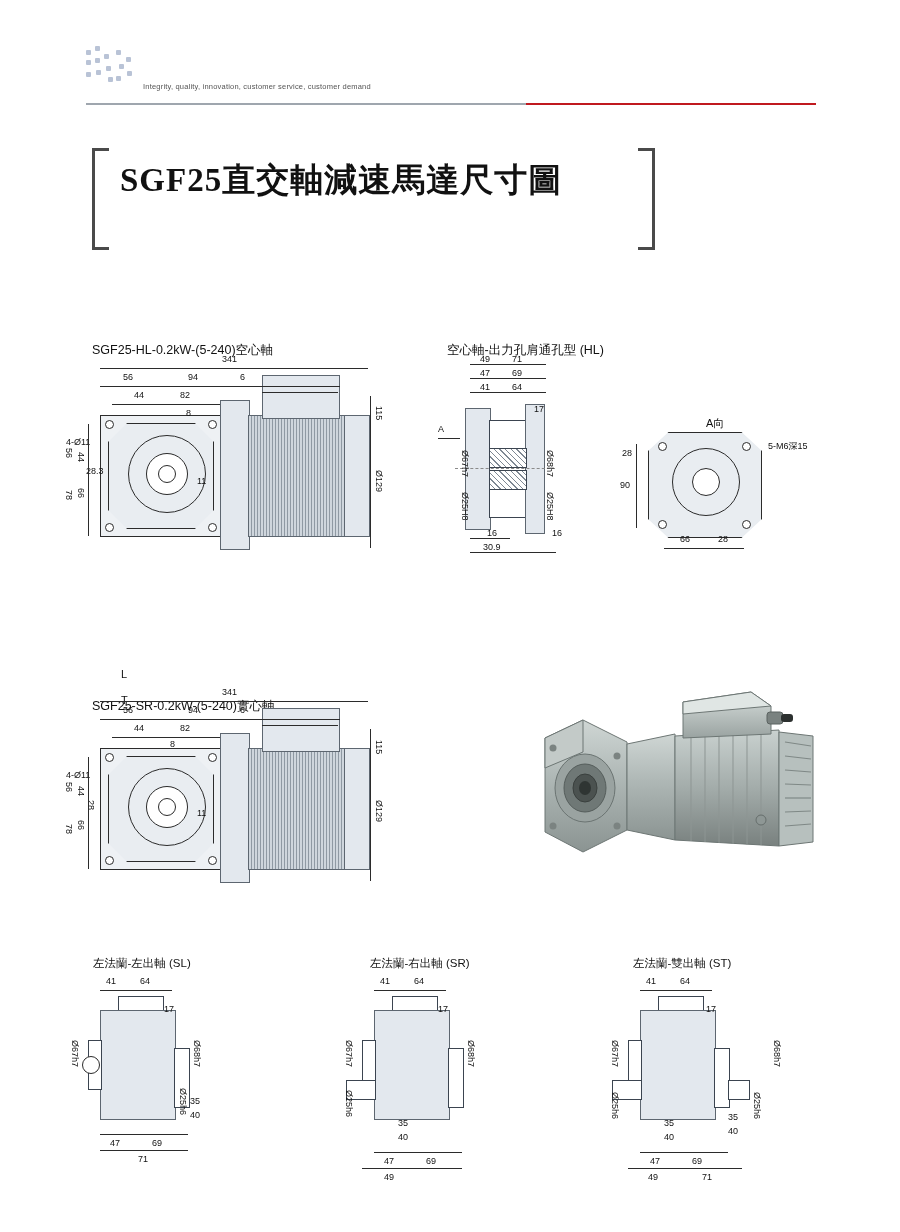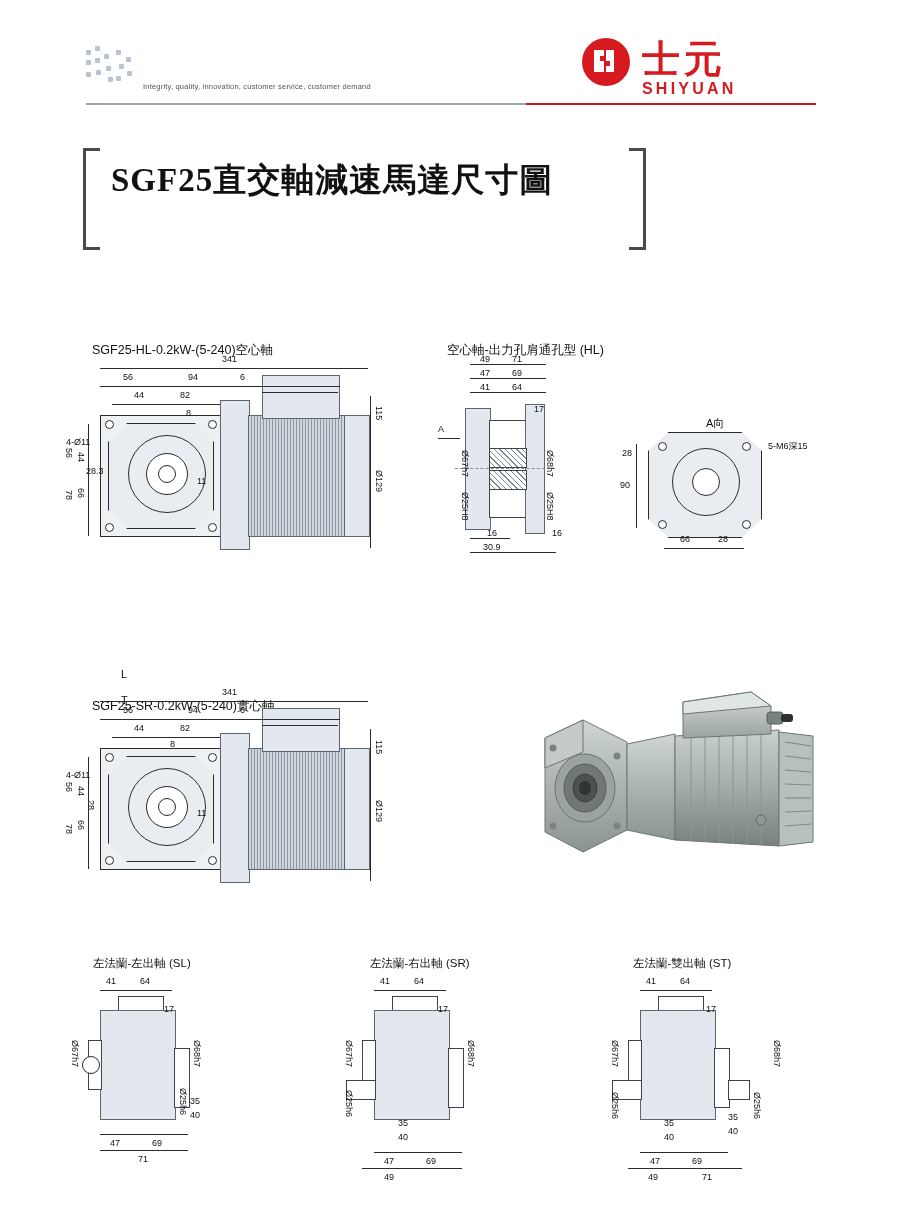--- a/index.html
+++ b/index.html
@@ -21,21 +21,21 @@
   .hdr-slogan-en{position:absolute;left:143px;top:82px;font-size:7.5px;letter-spacing:.2px;color:#555;}
   .hdr-line-grey{position:absolute;left:86px;top:103px;width:440px;height:2px;background:#9fa6ae;}
   .hdr-line-red{position:absolute;left:526px;top:103px;width:290px;height:2px;background:#c0191f;}
 
   .logo{position:absolute;right:80px;top:34px;width:240px;height:62px;}
   .logo-mark{position:absolute;left:0;top:2px;width:52px;height:52px;}
   .logo-cn{position:absolute;left:62px;top:0px;font-size:38px;font-weight:bold;color:#d61a1f;letter-spacing:4px;font-family:"Liberation Serif",serif;}
   .logo-en{position:absolute;left:62px;top:46px;font-size:16px;font-weight:bold;color:#d61a1f;letter-spacing:3.2px;}
 
   
-  .title-wrap{position:absolute;left:83px;top:148px;width:672px;height:100px;}
+  .title-wrap{position:absolute;left:92px;top:148px;width:672px;height:100px;}
   .bracket-l{position:absolute;left:0;top:0;width:14px;height:96px;border-left:3px solid #4a4a4a;border-top:3px solid #4a4a4a;border-bottom:3px solid #4a4a4a;}
   .bracket-r{position:absolute;left:546px;top:0;width:14px;height:96px;border-right:3px solid #4a4a4a;border-top:3px solid #4a4a4a;border-bottom:3px solid #4a4a4a;}
   .title-cn{position:absolute;left:28px;top:10px;font-size:33px;font-weight:bold;letter-spacing:1px;color:#111;font-family:"Liberation Serif",serif;}
   .title-en{position:absolute;left:28px;top:58px;font-size:14.5px;font-style:italic;font-weight:bold;color:#333;}
 
   
   .sec-title{position:absolute;font-size:12.5px;color:#111;white-space:nowrap;margin-top:20px;}
   .lbl{position:absolute;font-size:9px;color:#111;white-space:nowrap;}
   .lbl.v{writing-mode:vertical-rl;text-orientation:mixed;}
   .ln{position:absolute;background:#2b2b2b;}
@@ -74,31 +74,20 @@
       <i style="left:30px;top:4px"></i>
         <i style="left:33px;top:18px"></i>
         <i style="left:30px;top:30px"></i>
       <i style="left:40px;top:11px"></i>
         <i style="left:41px;top:25px"></i>
     </div>
     <div class="hdr-slogan-en">Integrity, quality, innovation, customer service, customer demand</div>
     <div class="hdr-line-grey"></div>
     <div class="hdr-line-red"></div>
 
-    <div class="logo">
-      <div class="logo-mark">
-        <svg width="52" height="52" viewBox="0 0 52 52">
-          <circle cx="26" cy="26" r="24" fill="#d61a1f"></circle>
-          <path d="M14 14 h10 v6 h-4 v5 h6 v-11 h8 v22 h-8 v-6 h4 v-5 h-6 v11 h-10 z" fill="#ffffff"></path>
-          <path d="M6 30 a20 20 0 0 0 16 16 l-3 -6 a14 14 0 0 1 -9 -9 z" fill="#d61a1f"></path>
-        </svg>
-      </div>
-      <div class="logo-cn">士元</div>
-      <div class="logo-en">SHIYUAN</div>
-    </div>
   </div>
 
   <div class="title-wrap">
     <div class="bracket-l"></div>
     <div class="bracket-r"></div>
     <div class="title-cn">SGF25直交軸減速馬達尺寸圖</div>
   </div>
 
   <div class="sec-title" style="left:92px;top:322px;">SGF25-HL-0.2kW-(5-240)空心軸</div>
 

